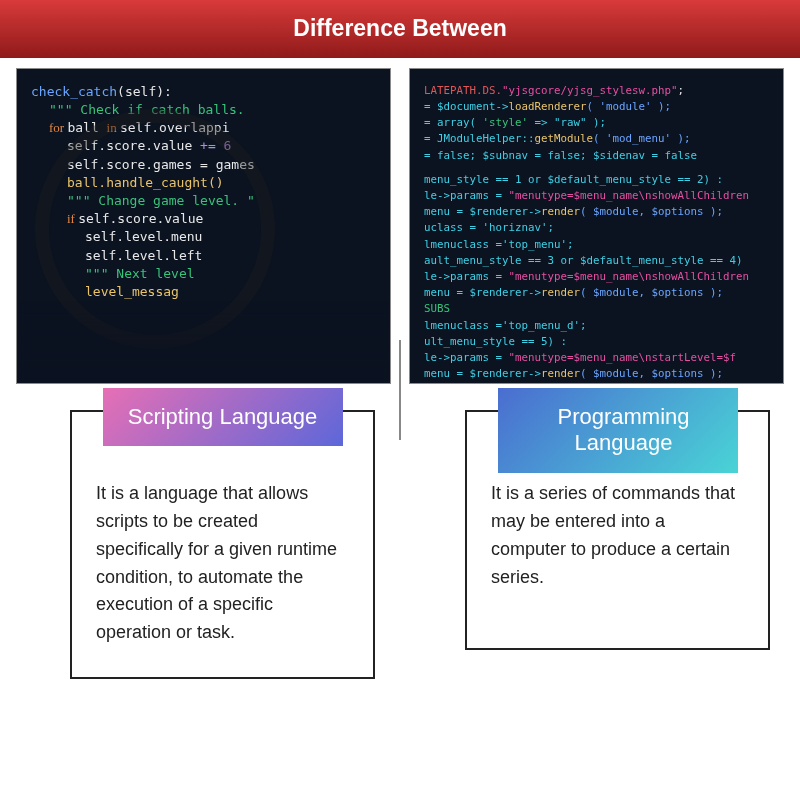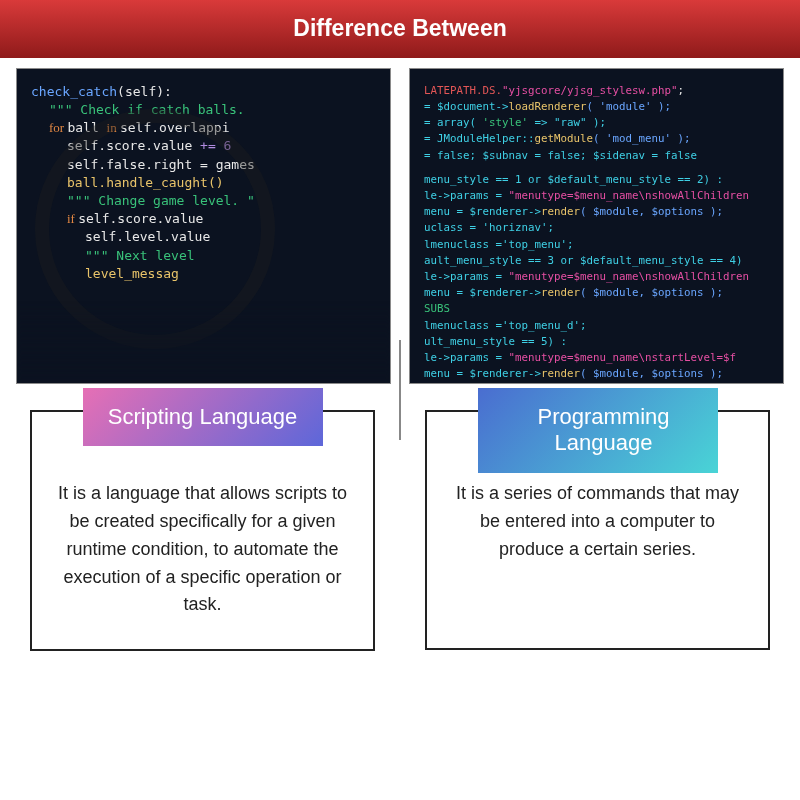--- a/index.html
+++ b/index.html
@@ -75,20 +75,21 @@
   .boxes-row {
     display: flex;
     padding: 6px 30px;
     gap: 50px;
     position: relative;
     margin-top: 10px;
   }
   .box {
     flex: 1;
     position: relative;
+    margin-left: 40px;
   }
   .box-title {
     position: absolute;
     top: -22px;
     left: 50%;
     transform: translateX(-50%);
     width: 240px;
     padding: 16px 8px;
     color: #fff;
     text-align: center;
@@ -100,21 +101,21 @@
   .box.left .box-title {
     background: linear-gradient(135deg, #e66fb5, #5d67d9);
   }
   .box.right .box-title {
     background: linear-gradient(135deg, #4a6dd0, #49d4d6);
     padding-left: 20px;
   }
   .box-body {
     border: 2px solid #222;
     padding: 68px 24px 30px;
-    text-align: center;
+    text-align: left;
     font-size: 18px;
     color: #222;
     line-height: 1.55;
     min-height: 240px;
     display: flex;
     align-items: flex-start;
     justify-content: center;
   }
 </style>
 </head>
@@ -123,25 +124,26 @@
 <div class="header">
   <span>Difference Between</span><br>
 </div>
 
 <div class="images-row">
   <div class="code-img left">
     <div><span class="c-blue">check_catch</span><span class="c-white">(self):</span></div>
     <div style="padding-left:18px"><span class="c-green">""" Check if catch balls.</span></div>
     <div style="padding-left:18px"><span class="c-orange">for </span><span class="c-white">ball </span><span class="c-orange">in </span><span class="c-white">self.overlappi</span></div>
     <div style="padding-left:36px"><span class="c-white">self.score.value </span><span class="c-purple">+= 6</span></div>
-    <div style="padding-left:36px"><span class="c-white">self.false.right </span><span class="c-white">= games</span></div>
+    <div style="padding-left:36px"><span class="c-white">self.score.games </span><span class="c-white">= games</span></div>
     <div style="padding-left:36px"><span class="c-yellow">ball.handle_caught()</span></div>
     <div style="padding-left:36px"><span class="c-green">""" Change game level. "</span></div>
     <div style="padding-left:36px"><span class="c-orange">if </span><span class="c-white">self.score.value</span></div>
-    <div style="padding-left:54px"><span class="c-white">self.level.value</span></div>
+    <div style="padding-left:54px"><span class="c-white">self.level.menu</span></div>
+    <div style="padding-left:54px"><span class="c-white">self.level.left</span></div>
     <div style="padding-left:54px"><span class="c-green">""" Next level</span></div>
     <div style="padding-left:54px"><span class="c-yellow">level_messag</span></div>
     <div class="magnifier"></div>
     <div class="blur-bottom"></div>
   </div>
   <div class="code-img right">
     <div><span class="c-red">LATEPATH.DS.</span><span class="c-pink">"yjsgcore/yjsg_stylesw.php"</span><span class="c-white">;</span></div>
     <div><span class="c-cyan">= $document-&gt;</span><span class="c-yellow">loadRenderer</span><span class="c-blue">( 'module' );</span></div>
     <div><span class="c-cyan">= array( </span><span class="c-green">'style'</span><span class="c-cyan"> =&gt; "raw" );</span></div>
     <div><span class="c-cyan">= JModuleHelper::</span><span class="c-yellow">getModule</span><span class="c-blue">( 'mod_menu' );</span></div>

